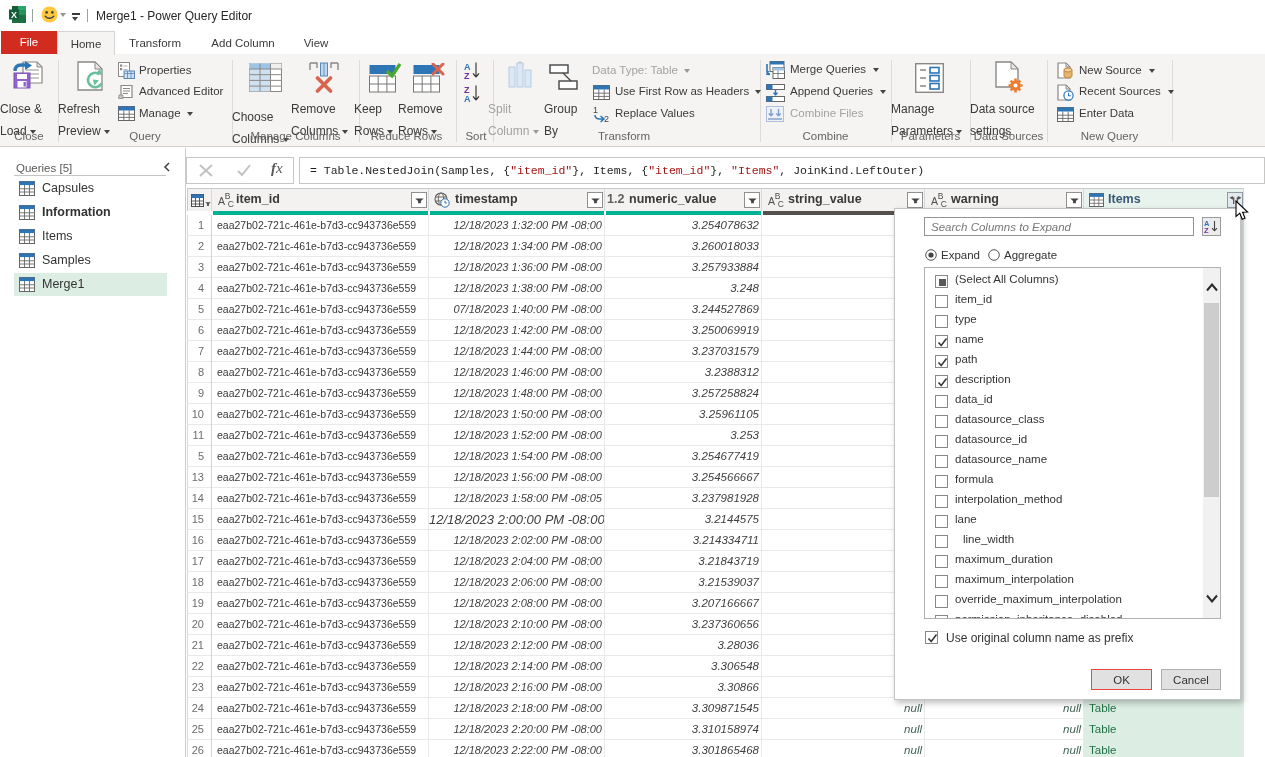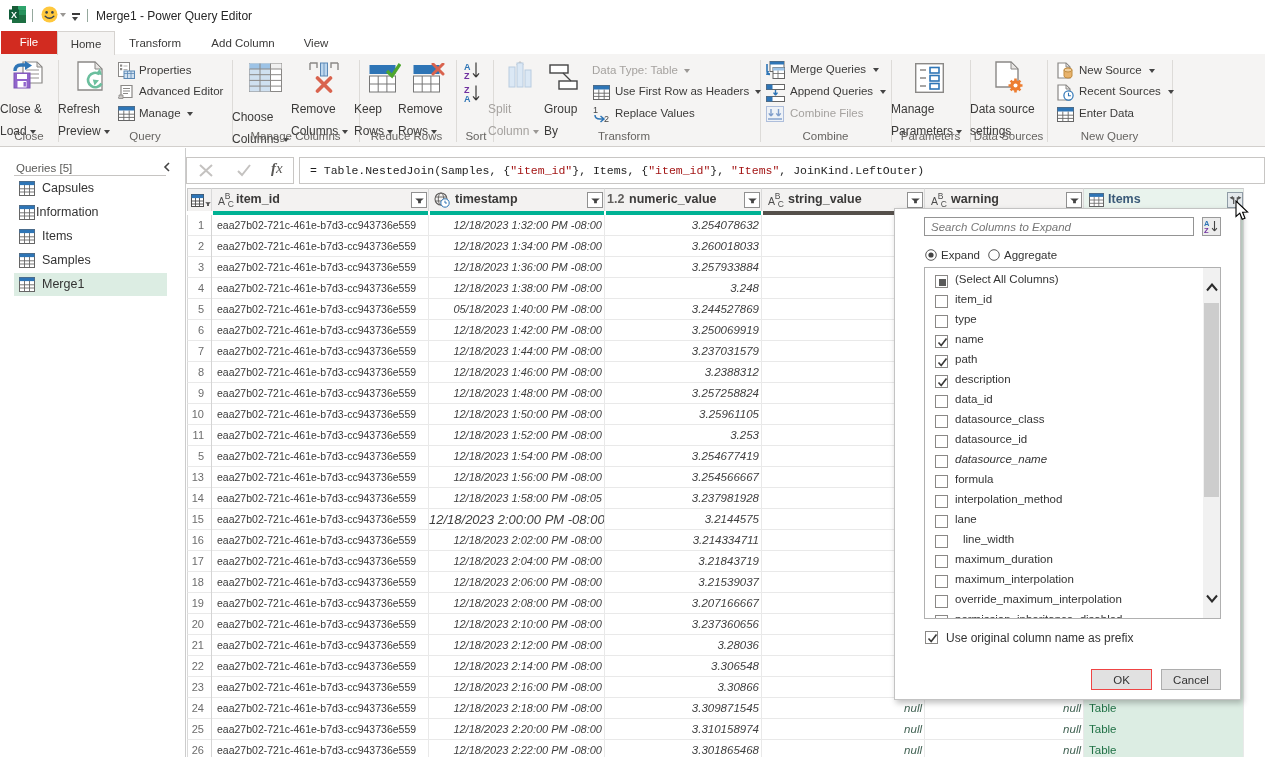--- a/index.html
+++ b/index.html
@@ -275,21 +275,21 @@
 <rect x="0.5" y="0.5" width="15" height="14" fill="#fff" stroke="#666"></rect>
 <rect x="0.5" y="0.5" width="15" height="3.6" fill="#2e75b6"></rect>
 <path d="M0.5 7.8h15M0.5 11h15M5.5 4v11M10.5 4v11" stroke="#666" stroke-width="0.9" fill="none"></path>
 </svg>
 <div class="a" style="left:42px;top:181px;font-size:12.5px;color:#333;">Capsules</div>
 <svg class="a" style="left:19px;top:205px" width="16" height="15" viewBox="0 0 16 15">
 <rect x="0.5" y="0.5" width="15" height="14" fill="#fff" stroke="#666"></rect>
 <rect x="0.5" y="0.5" width="15" height="3.6" fill="#2e75b6"></rect>
 <path d="M0.5 7.8h15M0.5 11h15M5.5 4v11M10.5 4v11" stroke="#666" stroke-width="0.9" fill="none"></path>
 </svg>
-<div class="a" style="left:36px;top:205px;font-size:12.5px;color:#333;">Information</div>
+<div class="a" style="left:42px;top:205px;font-size:12.5px;color:#333;font-weight:bold;">Information</div>
 <svg class="a" style="left:19px;top:229px" width="16" height="15" viewBox="0 0 16 15">
 <rect x="0.5" y="0.5" width="15" height="14" fill="#fff" stroke="#666"></rect>
 <rect x="0.5" y="0.5" width="15" height="3.6" fill="#2e75b6"></rect>
 <path d="M0.5 7.8h15M0.5 11h15M5.5 4v11M10.5 4v11" stroke="#666" stroke-width="0.9" fill="none"></path>
 </svg>
 <div class="a" style="left:42px;top:229px;font-size:12.5px;color:#333;">Items</div>
 <svg class="a" style="left:19px;top:253px" width="16" height="15" viewBox="0 0 16 15">
 <rect x="0.5" y="0.5" width="15" height="14" fill="#fff" stroke="#666"></rect>
 <rect x="0.5" y="0.5" width="15" height="3.6" fill="#2e75b6"></rect>
 <path d="M0.5 7.8h15M0.5 11h15M5.5 4v11M10.5 4v11" stroke="#666" stroke-width="0.9" fill="none"></path>
@@ -425,21 +425,21 @@
 <div class="cell rn" style="left:187px;top:278px;width:25px;">4</div>
 <div class="cell" style="left:212px;top:278px;width:217px;padding-left:5px;font-size:10.5px;">eaa27b02-721c-461e-b7d3-cc943736e559</div>
 <div class="cell it" style="left:429px;top:278px;width:176px;font-size:11px;">12/18/2023 1:38:00 PM -08:00</div>
 <div class="cell it" style="left:605px;top:278px;width:157px;">3.248</div>
 <div class="cell nul" style="left:762px;top:278px;width:163px;"></div>
 <div class="cell nul" style="left:925px;top:278px;width:159px;"></div>
 <div class="cell tbl" style="left:1084px;top:278px;width:160px;">Table</div>
 <div class="a" style="left:187px;top:299px;width:1057px;height:21px;border-bottom:1px solid #e9e9e9;border-left:1px solid #d9d9d9;"></div>
 <div class="cell rn" style="left:187px;top:299px;width:25px;">5</div>
 <div class="cell" style="left:212px;top:299px;width:217px;padding-left:5px;font-size:10.5px;">eaa27b02-721c-461e-b7d3-cc943736e559</div>
-<div class="cell it" style="left:429px;top:299px;width:176px;font-size:11px;">05/18/2023 1:40:00 PM -08:00</div>
+<div class="cell it" style="left:429px;top:299px;width:176px;font-size:11px;">07/18/2023 1:40:00 PM -08:00</div>
 <div class="cell it" style="left:605px;top:299px;width:157px;">3.244527869</div>
 <div class="cell nul" style="left:762px;top:299px;width:163px;"></div>
 <div class="cell nul" style="left:925px;top:299px;width:159px;"></div>
 <div class="cell tbl" style="left:1084px;top:299px;width:160px;">Table</div>
 <div class="a" style="left:187px;top:320px;width:1057px;height:21px;border-bottom:1px solid #e9e9e9;border-left:1px solid #d9d9d9;"></div>
 <div class="cell rn" style="left:187px;top:320px;width:25px;">6</div>
 <div class="cell" style="left:212px;top:320px;width:217px;padding-left:5px;font-size:10.5px;">eaa27b02-721c-461e-b7d3-cc943736e559</div>
 <div class="cell it" style="left:429px;top:320px;width:176px;font-size:11px;">12/18/2023 1:42:00 PM -08:00</div>
 <div class="cell it" style="left:605px;top:320px;width:157px;">3.250069919</div>
 <div class="cell nul" style="left:762px;top:320px;width:163px;"></div>
@@ -651,21 +651,21 @@
       </svg>
     </div>
     <div class="pitem" style="left:31px;top:106px;">description</div>
     <div class="chk" style="left:11px;top:128px;"></div>
     <div class="pitem" style="left:31px;top:126px;">data_id</div>
     <div class="chk" style="left:11px;top:148px;"></div>
     <div class="pitem" style="left:31px;top:146px;">datasource_class</div>
     <div class="chk" style="left:11px;top:168px;"></div>
     <div class="pitem" style="left:31px;top:166px;">datasource_id</div>
     <div class="chk" style="left:11px;top:188px;"></div>
-    <div class="pitem" style="left:31px;top:186px;font-style:italic;">datasource_name</div>
+    <div class="pitem" style="left:31px;top:186px;">datasource_name</div>
     <div class="chk" style="left:11px;top:208px;"></div>
     <div class="pitem" style="left:31px;top:206px;">formula</div>
     <div class="chk" style="left:11px;top:228px;"></div>
     <div class="pitem" style="left:31px;top:226px;">interpolation_method</div>
     <div class="chk" style="left:11px;top:248px;"></div>
     <div class="pitem" style="left:31px;top:246px;">lane</div>
     <div class="chk" style="left:11px;top:268px;"></div>
     <div class="pitem" style="left:31px;top:266px;padding-left:8px;">line_width</div>
     <div class="chk" style="left:11px;top:288px;"></div>
     <div class="pitem" style="left:31px;top:286px;">maximum_duration</div>

